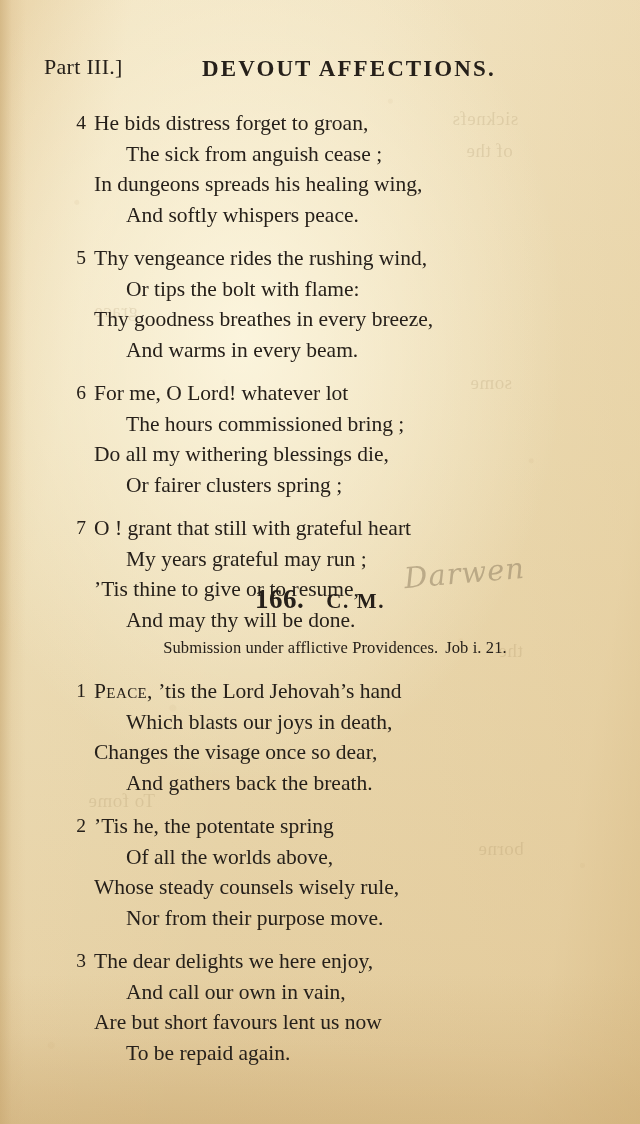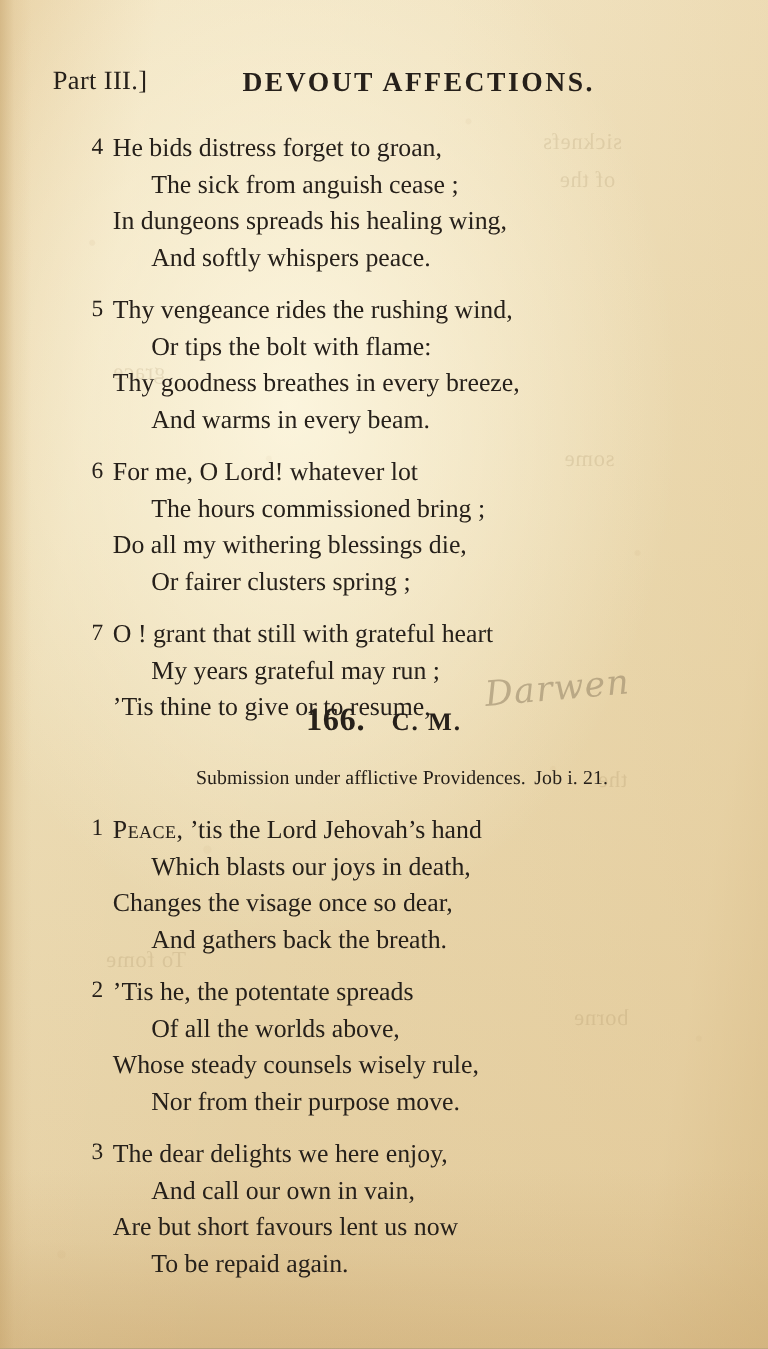--- a/index.html
+++ b/index.html
@@ -220,40 +220,41 @@
         <div class="stanza" style="top: 378px;">
           <div class="line"><span class="num">6</span><span class="txt">For me, O Lord! whatever lot</span></div>
           <div class="line indent"><span class="txt">The hours commissioned bring ;</span></div>
           <div class="line"><span class="txt">Do all my withering blessings die,</span></div>
           <div class="line indent"><span class="txt">Or fairer clusters spring ;</span></div>
         </div>
         <div class="stanza" style="top: 513px;">
           <div class="line"><span class="num">7</span><span class="txt">O ! grant that still with grateful heart</span></div>
           <div class="line indent"><span class="txt">My years grateful may run ;</span></div>
           <div class="line"><span class="txt">’Tis thine to give or to resume,</span></div>
+          <div class="line indent"><span class="txt">And may thy will be done.</span></div>
         </div>
       </div>
 
     <div class="hymn-head">
       <span class="hymn-number">166.</span><span class="hymn-metre">C. M.</span>
     </div>
 
     <div class="hymn-subtitle">
       <span>Submission under afflictive Providences.</span><span class="ref">Job i. 21.</span>
     </div>
 
     <div id="hymn166-stanzas">
         <div class="stanza" style="top: 676px;">
           <div class="line"><span class="num">1</span><span class="txt"><span class="smallcaps">Peace,</span> ’tis the Lord Jehovah’s hand</span></div>
           <div class="line indent"><span class="txt">Which blasts our joys in death,</span></div>
           <div class="line"><span class="txt">Changes the visage once so dear,</span></div>
           <div class="line indent"><span class="txt">And gathers back the breath.</span></div>
         </div>
         <div class="stanza" style="top: 811px;">
-          <div class="line"><span class="num">2</span><span class="txt">’Tis he, the potentate spreads</span></div>
+          <div class="line"><span class="num">2</span><span class="txt">’Tis he, the potentate spring</span></div>
           <div class="line indent"><span class="txt">Of all the worlds above,</span></div>
           <div class="line"><span class="txt">Whose steady counsels wisely rule,</span></div>
           <div class="line indent"><span class="txt">Nor from their purpose move.</span></div>
         </div>
         <div class="stanza" style="top: 946px;">
           <div class="line"><span class="num">3</span><span class="txt">The dear delights we here enjoy,</span></div>
           <div class="line indent"><span class="txt">And call our own in vain,</span></div>
           <div class="line"><span class="txt">Are but short favours lent us now</span></div>
           <div class="line indent"><span class="txt">To be repaid again.</span></div>
         </div>

